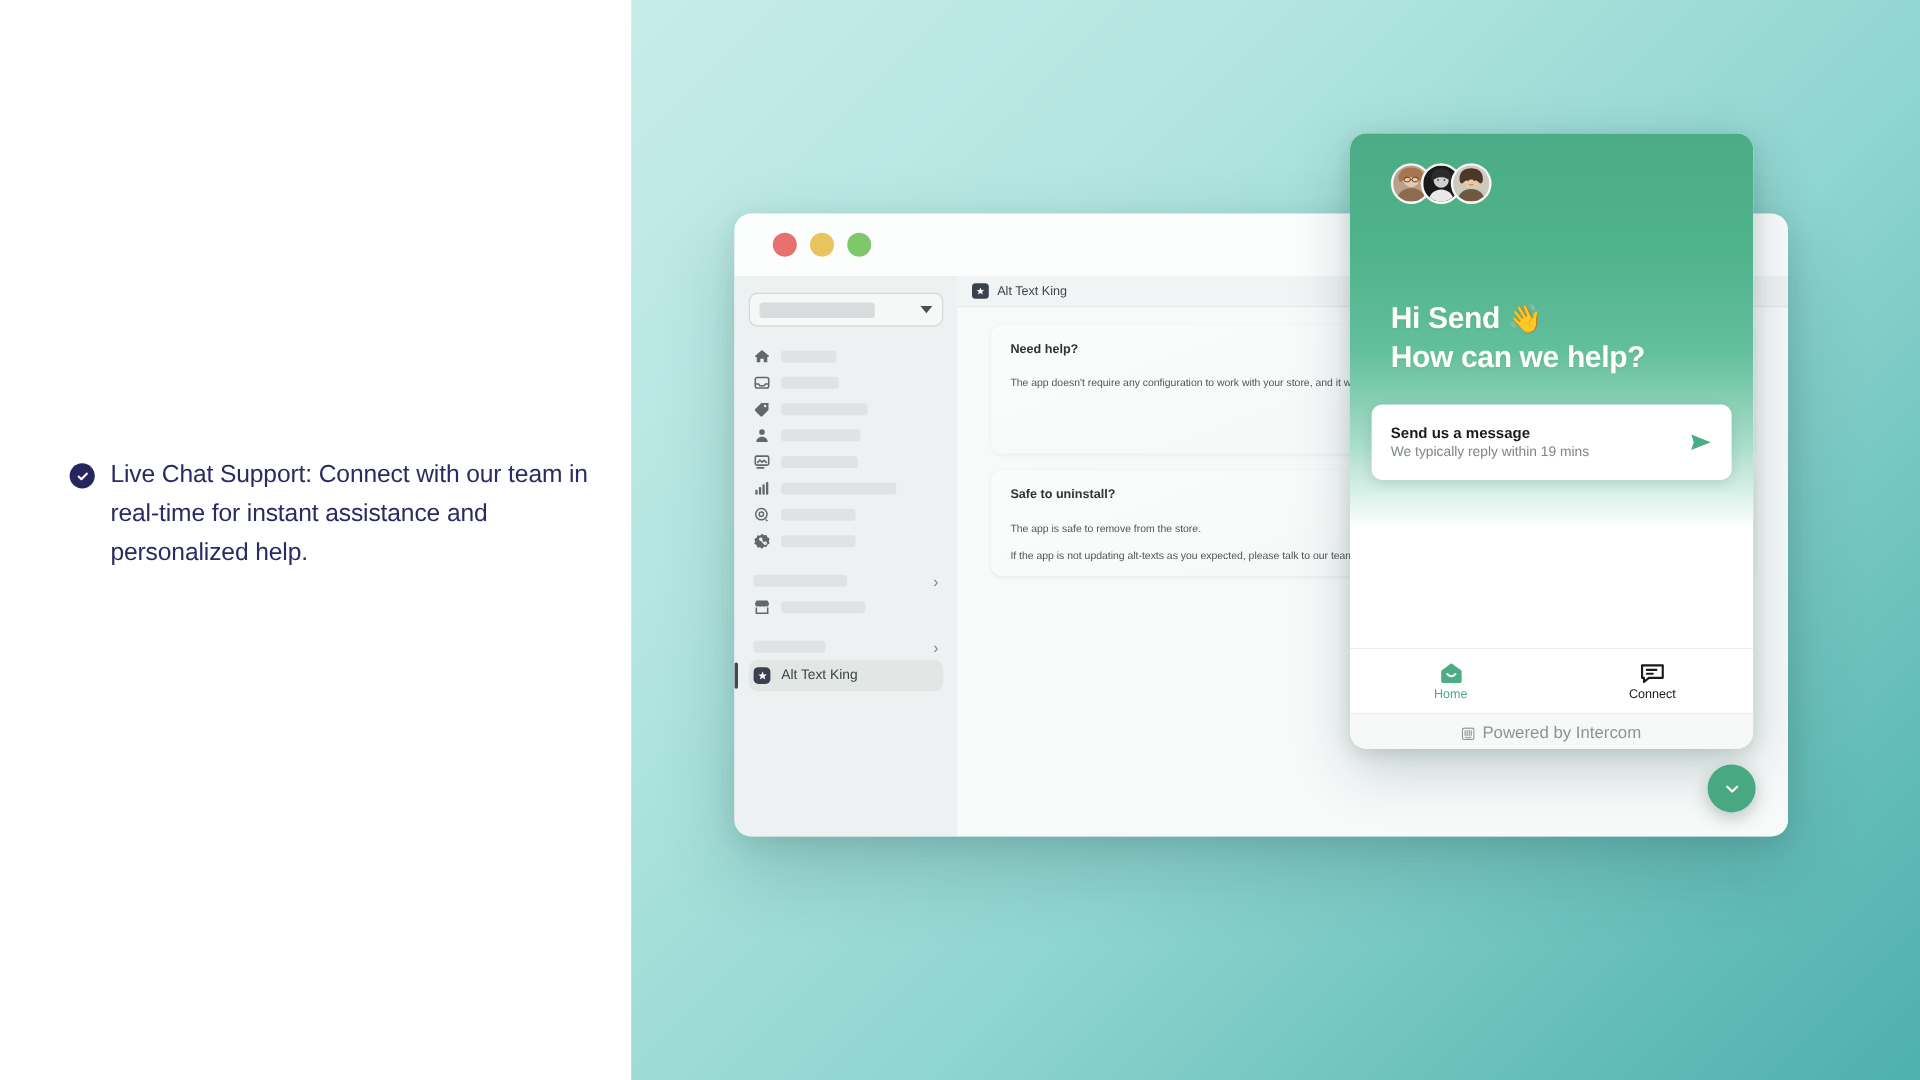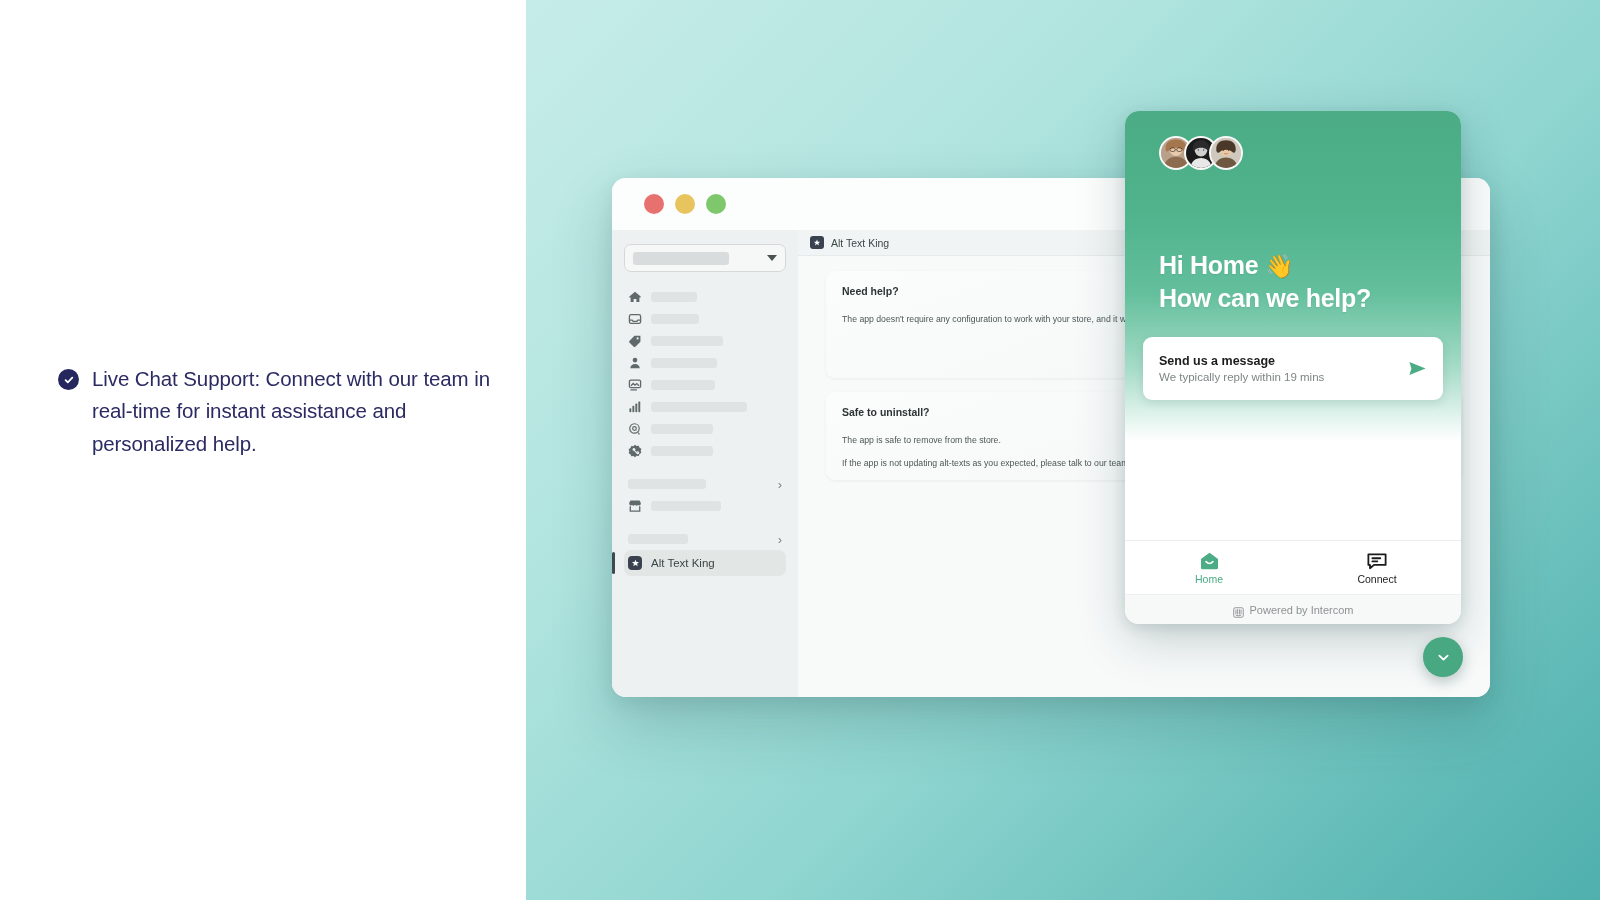--- a/index.html
+++ b/index.html
@@ -12,21 +12,21 @@
   #stage { position: relative; width: 1600px; height: 900px; }
 
   
   .left-panel {
     position: absolute; left: 0; top: 0;
     width: 526px; height: 900px;
     background: #ffffff;
   }
   .feature-row {
     position: absolute;
-    left: 58px; top: 363px;
+    left: 58px; top: 380px;
     width: 440px;
     display: flex;
     align-items: flex-start;
     gap: 13px;
   }
   .check-badge {
     flex: 0 0 auto;
     width: 21px; height: 21px;
     border-radius: 50%;
     background: #26265e;
@@ -224,21 +224,21 @@
   .m-nav-item.active .m-nav-label { color: #4bac85; }
   .m-nav-item.inactive .m-nav-label { color: #1b1b1b; }
 
   .m-footer {
     height: 30px;
     background: #f7f8f8;
     display: flex; align-items: center; justify-content: center;
     gap: 6px;
     border-top: 1px solid #eeefef;
   }
-  .m-footer-label { font-size: 11px; color: #8d9393; }
+  .m-footer-label { font-size: 14px; color: #8d9393; }
   .ic-logo { width: 11px; height: 11px; }
 
   
   .launcher {
     position: absolute;
     left: 1423px; top: 637px;
     width: 40px; height: 40px;
     border-radius: 50%;
     background: #47a882;
     box-shadow: 0 5px 14px rgba(20,70,60,0.28);
@@ -449,21 +449,21 @@
               <path d="M5 40c0-9 7-14 15-14s15 5 15 14z" fill="#6e5840"></path>
               <path d="M7 15C7 7 12 3 20 3s13 4 13 12c0 4-2 6-4 4-2.5-2.6-5.5-3.5-9-3.5s-6.5.9-9 3.5c-2 2-4 0-4-4z" fill="#4a3828"></path>
               <circle cx="16.5" cy="16" r="1.1" fill="#3d2e21"></circle>
               <circle cx="23.5" cy="16" r="1.1" fill="#3d2e21"></circle>
               <path d="M17.5 20.5q2.5 2 5 0" stroke="#b9826a" stroke-width="1.2" fill="none"></path>
             </svg>
         </span>
       </div>
 
       <div class="greeting">
-        <span class="greet-line"><span>Hi Home</span> <span class="wave">👋</span></span>
+        <span class="greet-line"><span>Hi Send</span> <span class="wave">👋</span></span>
         <span class="greet-line">How can we help?</span>
       </div>
 
       <div class="msg-card">
         <span class="msg-card-text">
           <span class="msg-card-title" style="display:block">Send us a message</span>
           <span class="msg-card-sub" style="display:block">We typically reply within 19 mins</span>
         </span>
         <span class="send-arrow">
           <svg width="19" height="19" viewBox="0 0 20 20" fill="currentColor">

